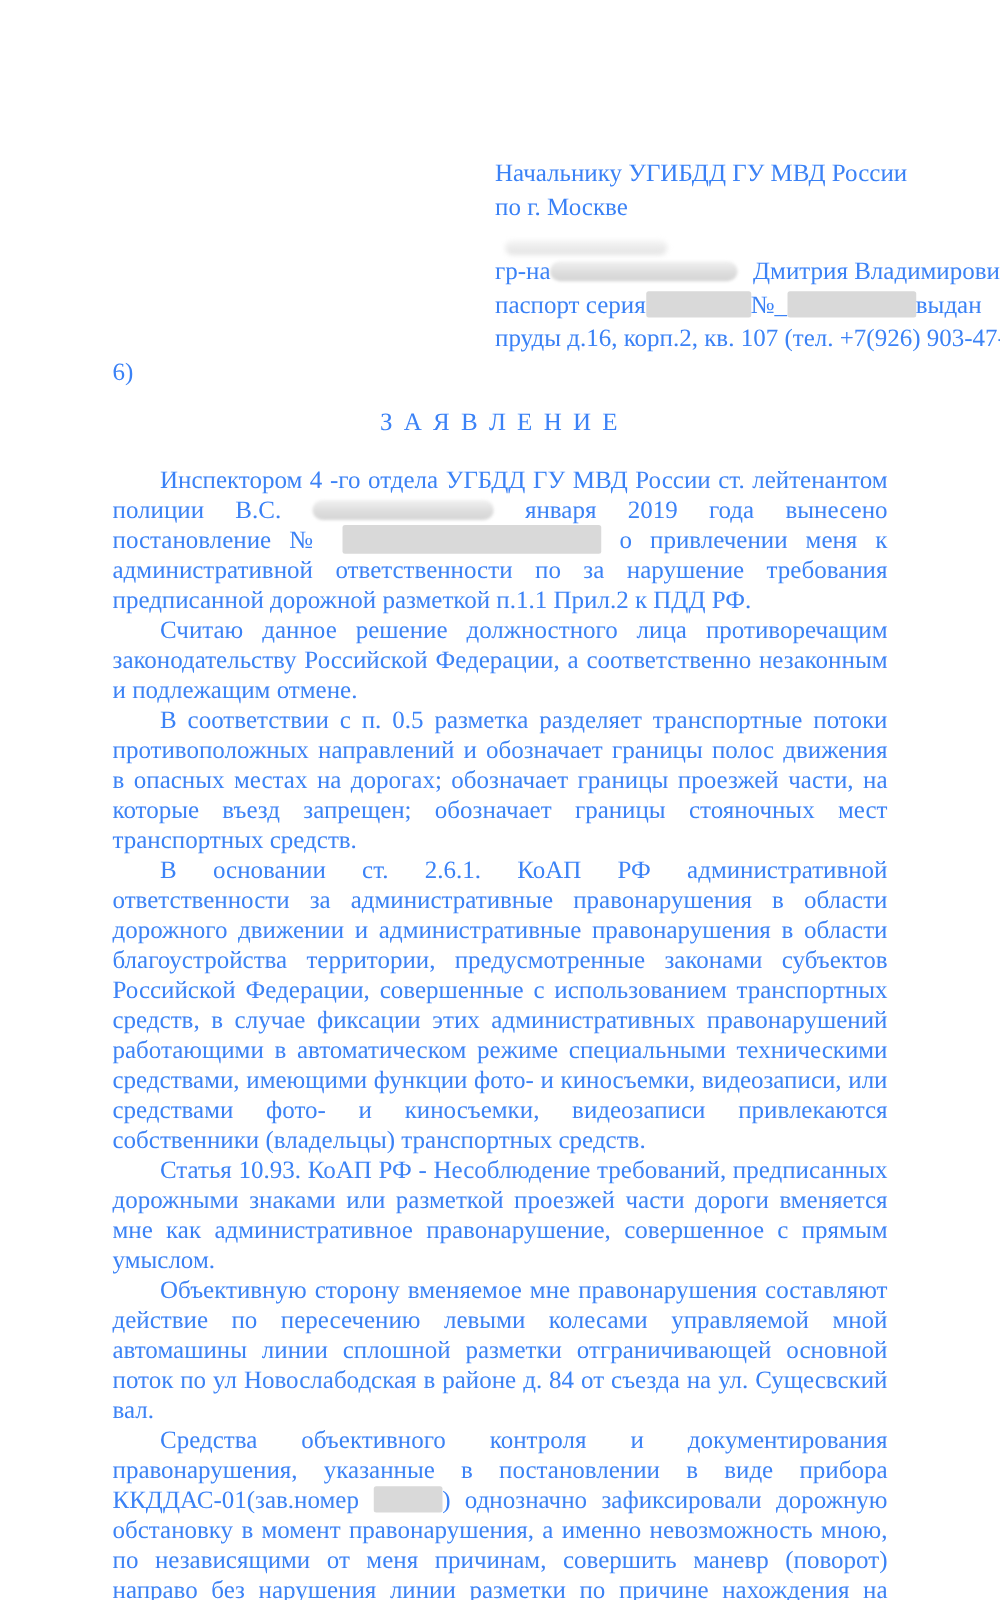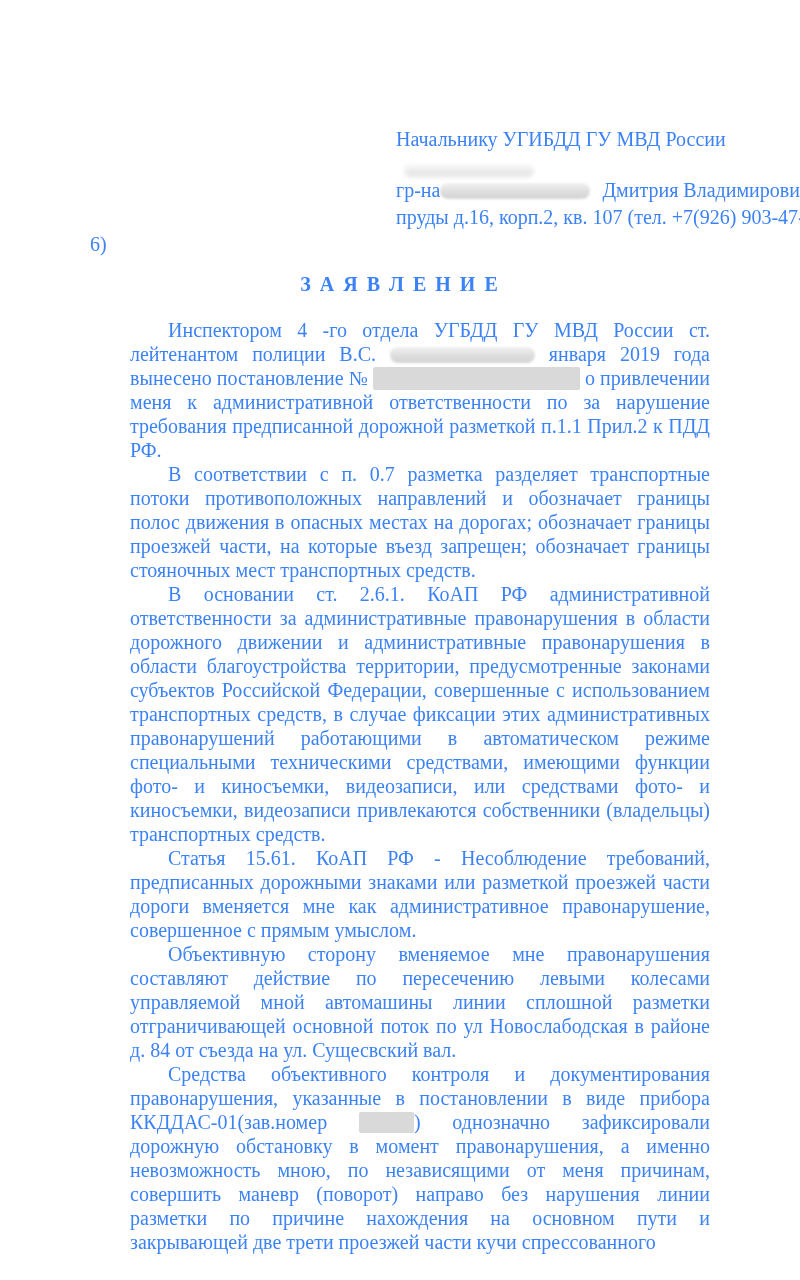--- a/index.html
+++ b/index.html
@@ -24,29 +24,28 @@
   .spacer { height: 12px; }
   .smudge-line { height: 12px; line-height: 12px; margin-left: 8px; }
   .overflow-line { line-height: 27px; }
   
   .doc-title {
     text-align: center;
     letter-spacing: 2px;
     margin-top: 14px;
     margin-bottom: 22px;
     line-height: 24px;
-    font-weight: bold;
+    font-weight: normal;
     font-size: 20px;
   }
   
   .body-text { line-height: 24px; }
   .para {
     text-align: justify;
     text-indent: 38px;
-    margin-left: 40px;
   }
   
   .redact {
     display: inline-block;
     text-indent: 0;
   }
   .redact.box {
     background: #d9d9d9;
     height: 21px;
     vertical-align: -4px;
@@ -69,38 +68,41 @@
   }
   .mr { margin-right: 12px; }
 </style>
 </head>
 <body>
 
 <div class="page">
 
   <div class="recipient">
     <div class="line">Начальнику УГИБДД ГУ МВД России</div>
+    <div class="line">по г. Москве</div>
     <div class="spacer"></div>
     <div class="smudge-line"><span class="redact smudge" style="width:130px"></span></div>
     <div class="line"><span>гр-на</span><span class="redact blur mr" style="width:150px"></span><span>Дмитрия Владимировича,</span></div>
+    <div class="line"><span>паспорт серия</span><span class="redact box" style="width:84px"></span><span>№_</span><span class="redact box" style="width:103px"></span><span>выдан</span></div>
     <div class="line">пруды д.16, корп.2, кв. 107 (тел. +7(926) 903-47-</div>
   </div>
   <div class="overflow-line">6)</div>
 
   <div class="doc-title">З А Я В Л Е Н И Е</div>
 
   <div class="body-text">
 
     <p class="para"><span>Инспектором 4 -го отдела УГБДД ГУ МВД России ст. лейтенантом полиции В.С.</span> <span class="redact blur" style="width:145px"></span> <span>января 2019 года вынесено постановление №</span> <span class="redact box tall" style="width:207px"></span> <span>о привлечении меня к административной ответственности по за нарушение требования предписанной дорожной разметкой  п.1.1 Прил.2 к ПДД РФ.</span></p>
 
+    <p class="para"><span>Считаю данное решение должностного лица противоречащим законодательству Российской Федерации, а соответственно незаконным и подлежащим отмене.</span></p>
 
-    <p class="para"><span>В соответствии с п. 0.7 разметка разделяет транспортные потоки противоположных направлений и обозначает границы полос движения в опасных местах на дорогах; обозначает границы проезжей части, на которые въезд запрещен; обозначает границы стояночных мест транспортных средств.</span></p>
+    <p class="para"><span>В соответствии с п. 0.5 разметка разделяет транспортные потоки противоположных направлений и обозначает границы полос движения в опасных местах на дорогах; обозначает границы проезжей части, на которые въезд запрещен; обозначает границы стояночных мест транспортных средств.</span></p>
 
     <p class="para"><span>В основании ст. 2.6.1. КоАП РФ  административной ответственности за административные правонарушения в области дорожного движении и административные правонарушения в области благоустройства территории, предусмотренные законами субъектов Российской Федерации, совершенные с использованием транспортных средств, в случае фиксации этих административных правонарушений работающими в автоматическом режиме специальными техническими средствами, имеющими функции фото- и киносъемки, видеозаписи, или средствами фото- и киносъемки, видеозаписи привлекаются собственники (владельцы) транспортных средств.</span></p>
 
-    <p class="para"><span>Статья 15.61. КоАП РФ - Несоблюдение требований, предписанных дорожными знаками или разметкой проезжей части дороги вменяется мне как административное правонарушение, совершенное с прямым умыслом.</span></p>
+    <p class="para"><span>Статья 10.93. КоАП РФ - Несоблюдение требований, предписанных дорожными знаками или разметкой проезжей части дороги вменяется мне как административное правонарушение, совершенное с прямым умыслом.</span></p>
 
     <p class="para"><span>Объективную сторону вменяемое мне правонарушения составляют действие по пересечению левыми колесами управляемой мной автомашины линии сплошной разметки отграничивающей основной поток по ул Новослабодская в районе д. 84 от съезда на ул. Сущесвский вал.</span></p>
 
     <p class="para"><span>Средства объективного контроля и документирования правонарушения, указанные в постановлении в виде прибора ККДДАС-01(зав.номер</span> <span class="redact box" style="width:55px"></span><span>) однозначно зафиксировали дорожную обстановку в момент правонарушения, а именно невозможность мною, по независящими от меня причинам, совершить маневр (поворот) направо без нарушения линии разметки по причине нахождения на основном пути и закрывающей две трети проезжей части кучи спрессованного</span></p>
 
   </div>
 </div>
 
 </body></html>

